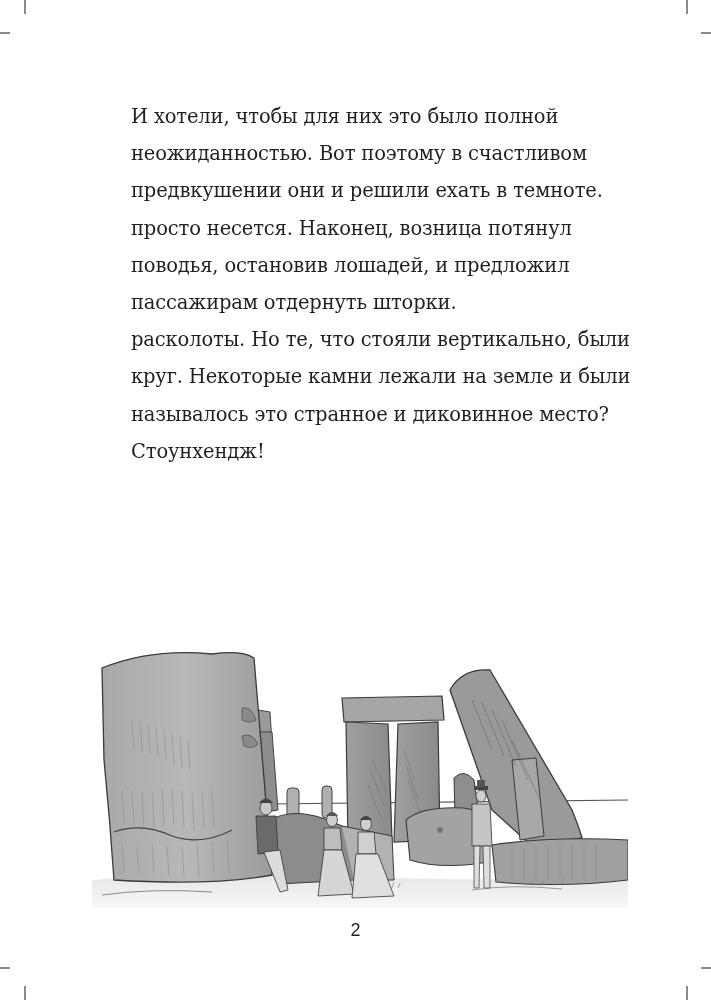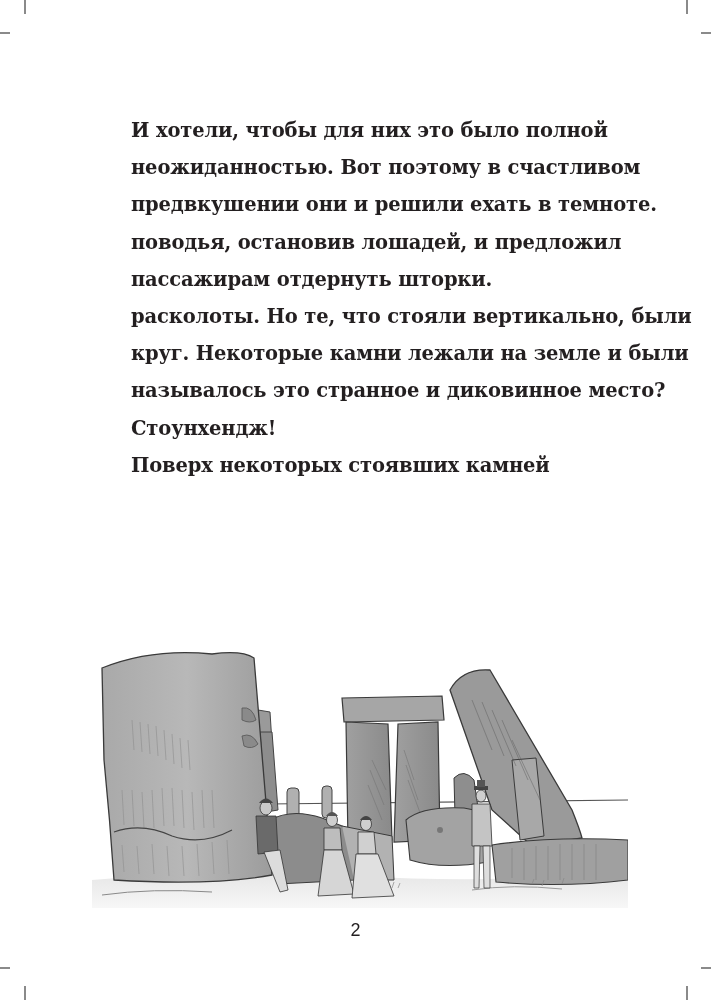--- a/index.html
+++ b/index.html
@@ -18,23 +18,22 @@
     .crop {
       position: absolute;
       background: #8a8a8a;
     }
     .crop.v { width: 1.5px; height: 14px; }
     .crop.h { width: 10px; height: 1.5px; }
 
     .text-block {
       position: absolute;
       left: 131px;
-      top: 112px;
+      top: 98px;
       width: 470px;
-      font-weight: bold;
     }
     .line {
       font-size: 19.5px;
       line-height: 37.2px;
       height: 37.2px;
       white-space: nowrap;
       letter-spacing: -0.15px;
     }
 
     .illustration {
@@ -64,27 +63,27 @@
 <div class="crop h" style="left:701px; top:32px;"></div>
 <div class="crop v" style="left:24px; top:986px;"></div>
 <div class="crop h" style="left:0; top:967px;"></div>
 <div class="crop v" style="left:686px; top:986px;"></div>
 <div class="crop h" style="left:701px; top:967px;"></div>
 
 <div class="text-block" id="text-block">
     <div class="line">И хотели, чтобы для них это было полной</div>
     <div class="line">неожиданностью. Вот поэтому в счастливом</div>
     <div class="line">предвкушении они и решили ехать в темноте.</div>
+    <div class="line">просто несется. Наконец, возница потянул</div>
     <div class="line">поводья, остановив лошадей, и предложил</div>
     <div class="line">пассажирам отдернуть шторки.</div>
     <div class="line">расколоты. Но те, что стояли вертикально, были</div>
     <div class="line">круг. Некоторые камни лежали на земле и были</div>
     <div class="line">называлось это  странное и диковинное место?</div>
     <div class="line" style="padding-left: 0px;">Стоунхендж!</div>
-    <div class="line" style="padding-left: 0px;">Поверх некоторых стоявших камней</div>
   </div>
 
 <div class="illustration">
   <svg width="536" height="268" viewBox="0 0 536 268" xmlns="http://www.w3.org/2000/svg">
     <defs>
       <linearGradient id="bigStone" x1="0" y1="0" x2="1" y2="0">
         <stop offset="0" stop-color="#a9a9a9"></stop>
         <stop offset="0.5" stop-color="#b8b8b8"></stop>
         <stop offset="1" stop-color="#9c9c9c"></stop>
       </linearGradient>

